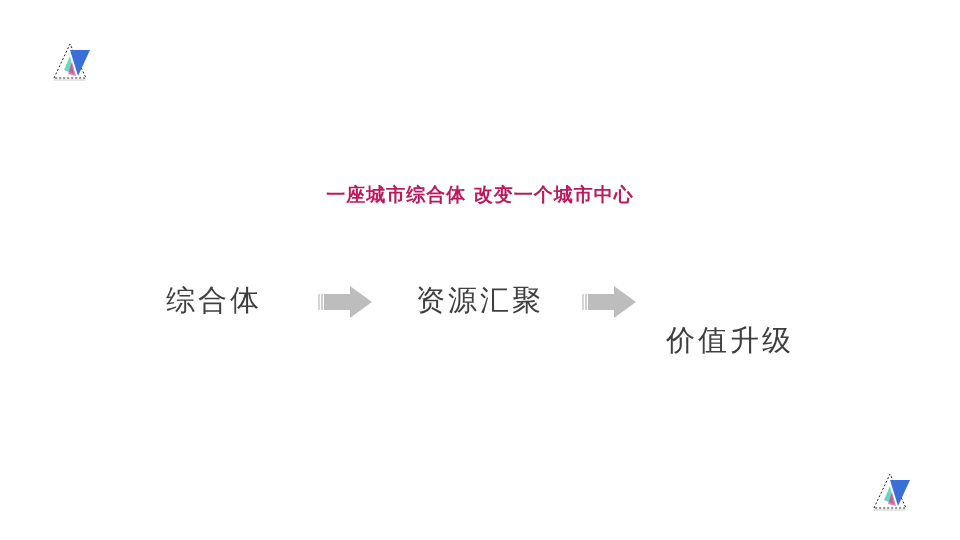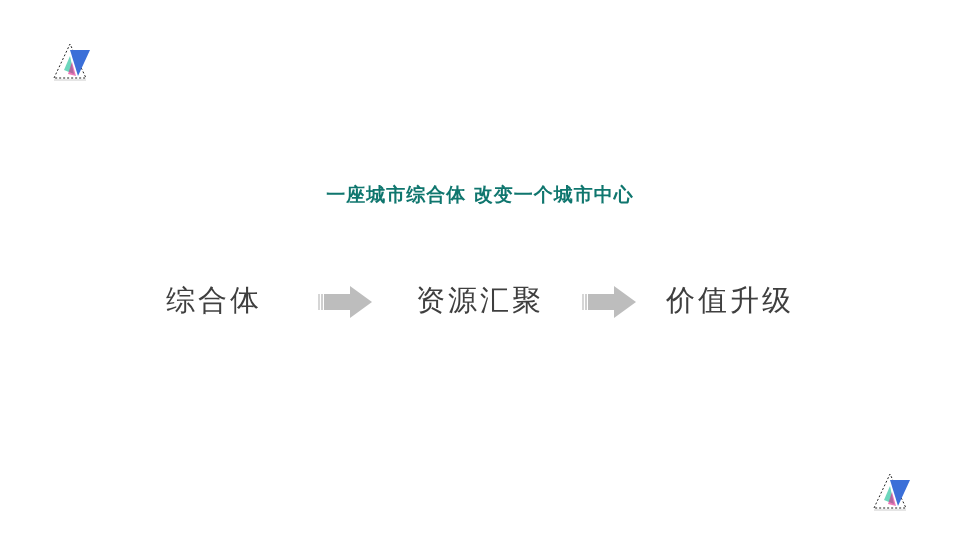--- a/index.html
+++ b/index.html
@@ -26,21 +26,21 @@
 <div class="logo logo-tl">
   <svg width="44" height="44" viewBox="0 0 44 44">
     <polygon points="4,38 20,4 36,38" fill="#ffffff" stroke="#222" stroke-width="1" stroke-dasharray="2,2"></polygon>
     <polygon points="14,30 20,16 24,34" fill="#2ec4a0" opacity="0.7"></polygon>
     <polygon points="18,34 22,22 26,36" fill="#e0208a" opacity="0.6"></polygon>
     <polygon points="20,10 40,10 28,36" fill="#3b6fd8"></polygon>
     <line x1="4" y1="40" x2="36" y2="40" stroke="#ccc" stroke-width="1"></line>
   </svg>
 </div>
 
-<div class="title" style="color:#0f766e">一座城市综合体  改变一个城市中心</div>
+<div class="title" style="color:#be185d">一座城市综合体  改变一个城市中心</div>
 
 <div class="step" style="left:166px;text-align:center;">综合体</div>
 
 <div class="arrow" style="left:318px;">
   <svg width="56" height="36" viewBox="0 0 56 36">
     <rect x="0" y="10" width="2" height="16" fill="#d6d6d6"></rect>
     <rect x="3" y="10" width="2" height="16" fill="#cfcfcf"></rect>
     <rect x="6" y="10" width="26" height="16" fill="#bdbdbd"></rect>
     <polygon points="32,2 54,18 32,34" fill="#bdbdbd"></polygon>
   </svg>
@@ -50,21 +50,21 @@
 
 <div class="arrow" style="left:582px;">
   <svg width="56" height="36" viewBox="0 0 56 36">
     <rect x="0" y="10" width="2" height="16" fill="#d6d6d6"></rect>
     <rect x="3" y="10" width="2" height="16" fill="#cfcfcf"></rect>
     <rect x="6" y="10" width="26" height="16" fill="#bdbdbd"></rect>
     <polygon points="32,2 54,18 32,34" fill="#bdbdbd"></polygon>
   </svg>
 </div>
 
-<div class="step" style="left:666px;">价值升级</div>
+<div class="step" style="left:666px;margin-top:40px;">价值升级</div>
 
 <div class="logo logo-br">
   <svg width="44" height="44" viewBox="0 0 44 44">
     <polygon points="4,38 20,4 36,38" fill="#ffffff" stroke="#222" stroke-width="1" stroke-dasharray="2,2"></polygon>
     <polygon points="14,30 20,16 24,34" fill="#2ec4a0" opacity="0.7"></polygon>
     <polygon points="18,34 22,22 26,36" fill="#e0208a" opacity="0.6"></polygon>
     <polygon points="20,10 40,10 28,36" fill="#3b6fd8"></polygon>
     <line x1="4" y1="40" x2="36" y2="40" stroke="#ccc" stroke-width="1"></line>
   </svg>
 </div>

